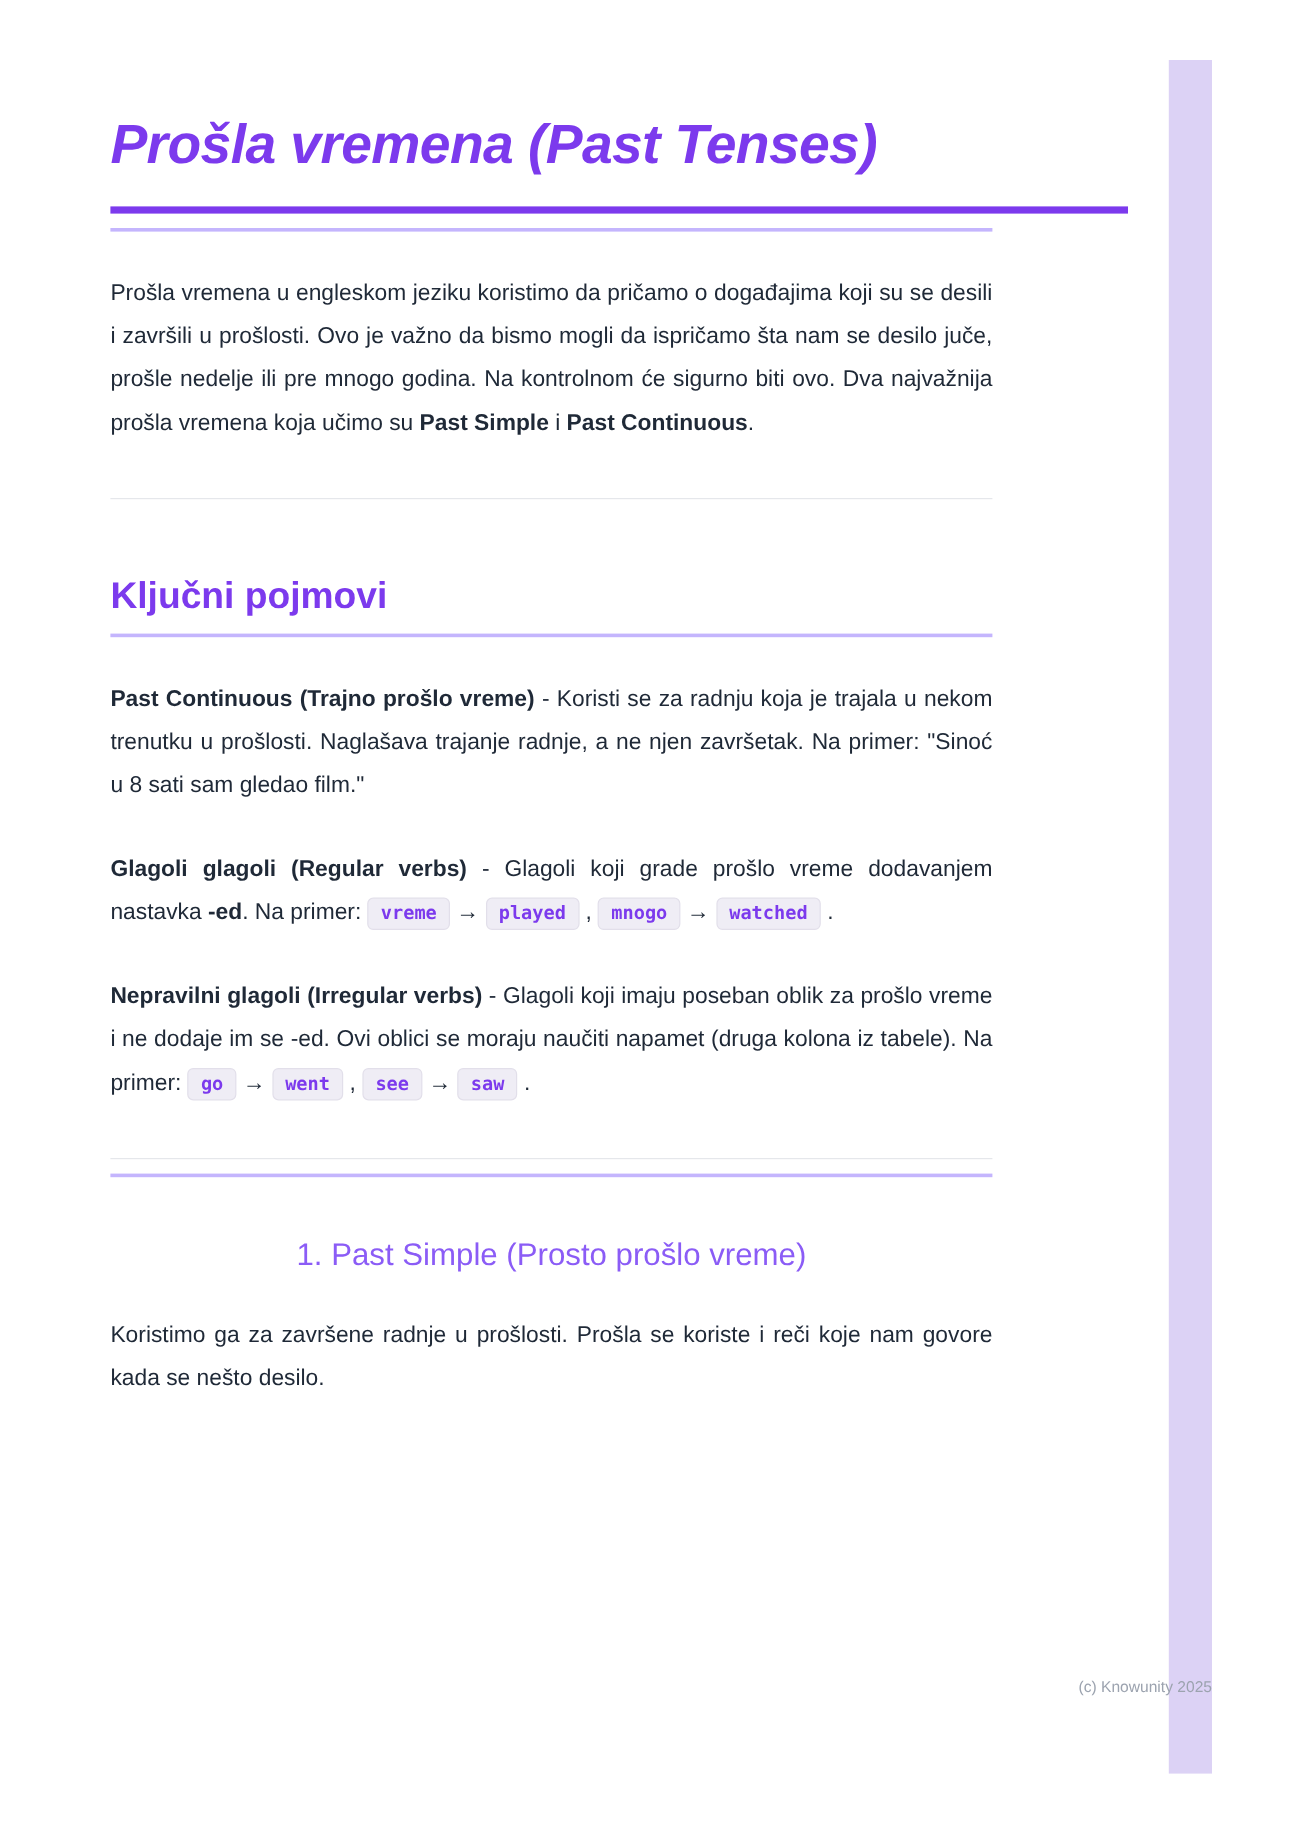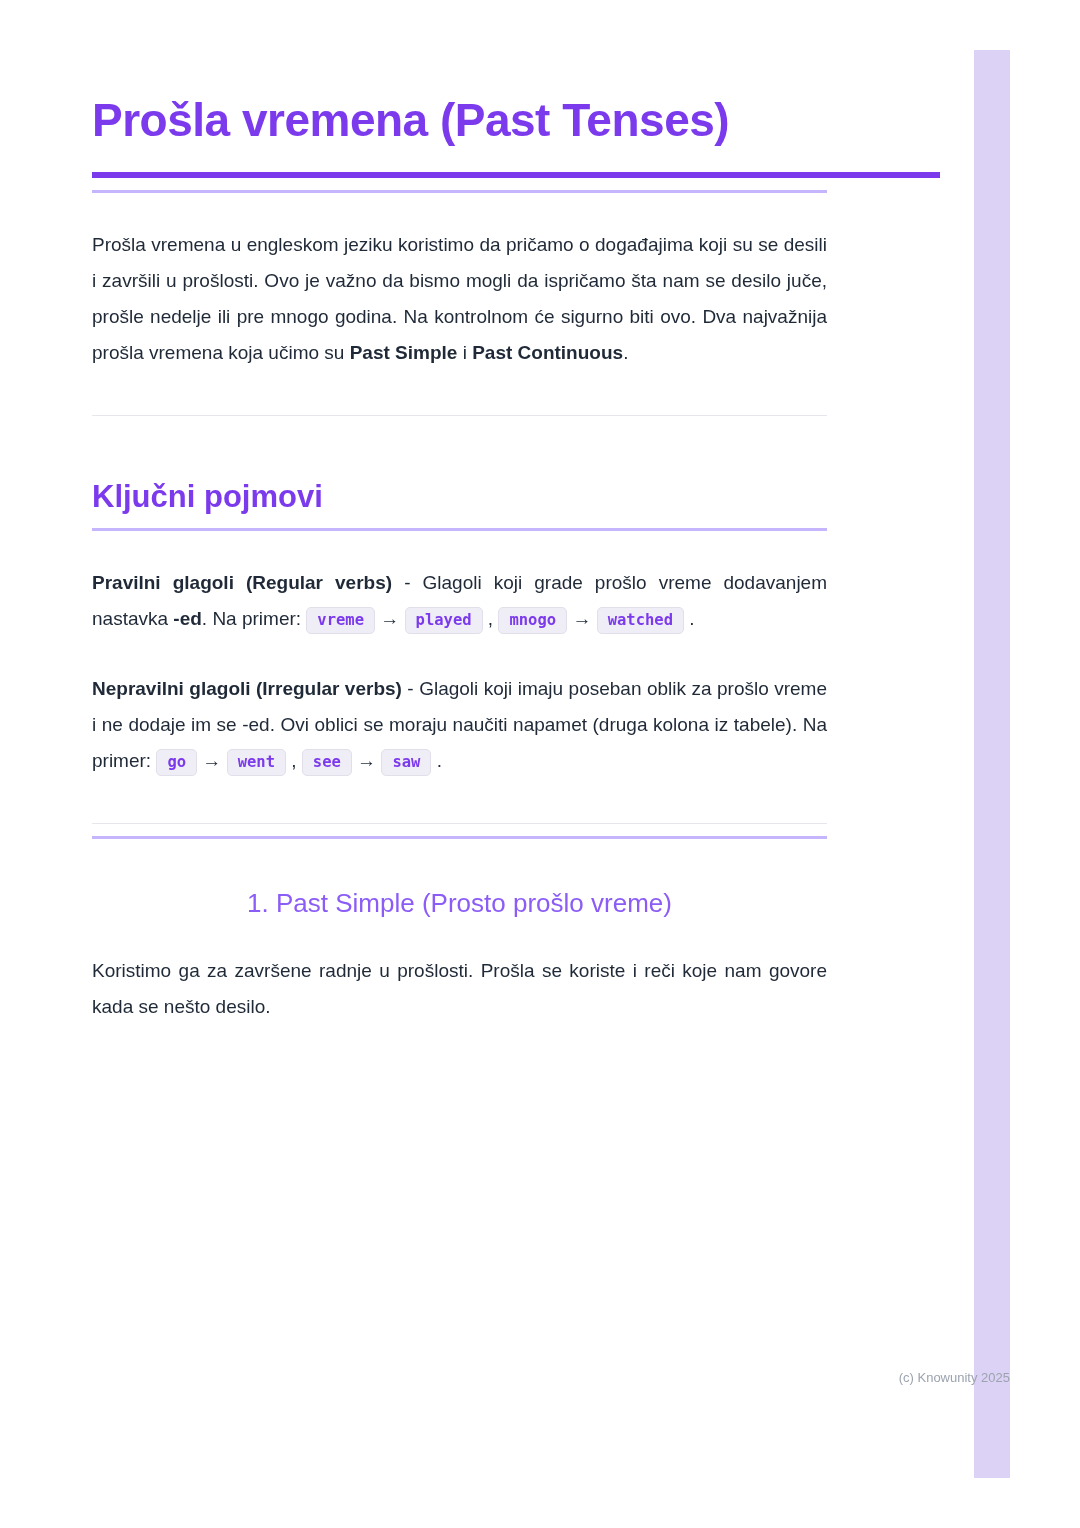--- a/index.html
+++ b/index.html
@@ -39,20 +39,21 @@
     width: 848px;
     padding-top: 92px;
   }
   h1.page-title {
     margin: 0;
     font-size: 46px;
     line-height: 56px;
     font-weight: 700;
     letter-spacing: -0.5px;
     color: var(--accent);
+    font-style: italic;
   }
   .title-rule {
     margin-top: 24px;
     width: 848px;
     height: 6px;
     background: var(--accent);
   }
   section { width: 735px; }
   h2.section-heading {
     margin: 62px 0 0 0;
@@ -98,21 +99,21 @@
     vertical-align: baseline;
   }
   hr.divider {
     border: none;
     border-top: 1px solid var(--divider);
     width: 735px;
     margin: 44px 0 0 0;
   }
   .footer {
     position: absolute;
-    top: 1370px;
+    top: 1398px;
     right: 70px;
     font-size: 13px;
     color: var(--footer-text);
     z-index: 2;
   }
 </style>
 </head>
 <body>
 
 <div class="page">
@@ -127,21 +128,22 @@
     <section>
       <div class="h-underline"></div>
       <p class="body-text"><span>Prošla vremena u engleskom jeziku koristimo da pričamo o događajima koji su se desili i završili u prošlosti. Ovo je važno da bismo mogli da ispričamo šta nam se desilo juče, prošle nedelje ili pre mnogo godina. Na kontrolnom će sigurno biti ovo. Dva najvažnija prošla vremena koja učimo su </span><span class="b">Past Simple</span><span> i </span><span class="b">Past Continuous</span><span>.</span></p>
     </section>
 
     <hr class="divider">
 
     <section>
       <h2 class="section-heading">Ključni pojmovi</h2>
       <div class="h-underline"></div>
-      <p class="body-text"><span class="b">Pravilni glagoli (Regular verbs)</span><span> - Glagoli koji grade prošlo vreme dodavanjem nastavka </span><span class="b">-ed</span><span>. Na primer: </span><span class="chip">vreme</span><span> → </span><span class="chip">played</span><span> , </span><span class="chip">mnogo</span><span> → </span><span class="chip">watched</span><span> .</span></p>
+      <p class="body-text"><span class="b">Past Continuous (Trajno prošlo vreme)</span><span> - Koristi se za radnju koja je trajala u nekom trenutku u prošlosti. Naglašava trajanje radnje, a ne njen završetak. Na primer: "Sinoć u 8 sati sam gledao film."</span></p>
+      <p class="body-text"><span class="b">Glagoli glagoli (Regular verbs)</span><span> - Glagoli koji grade prošlo vreme dodavanjem nastavka </span><span class="b">-ed</span><span>. Na primer: </span><span class="chip">vreme</span><span> → </span><span class="chip">played</span><span> , </span><span class="chip">mnogo</span><span> → </span><span class="chip">watched</span><span> .</span></p>
       <p class="body-text"><span class="b">Nepravilni glagoli (Irregular verbs)</span><span> - Glagoli koji imaju poseban oblik za prošlo vreme i ne dodaje im se -ed. Ovi oblici se moraju naučiti napamet (druga kolona iz tabele). Na primer: </span><span class="chip">go</span><span> → </span><span class="chip">went</span><span> , </span><span class="chip">see</span><span> → </span><span class="chip">saw</span><span> .</span></p>
     </section>
 
     <hr class="divider">
 
     <section>
       <div class="h-underline"></div>
       <h3 class="subsection-heading">1. Past Simple (Prosto prošlo vreme)</h3>
       <p class="body-text"><span>Koristimo ga za završene radnje u prošlosti. Prošla se koriste i reči koje nam govore kada se nešto desilo.</span></p>
 

